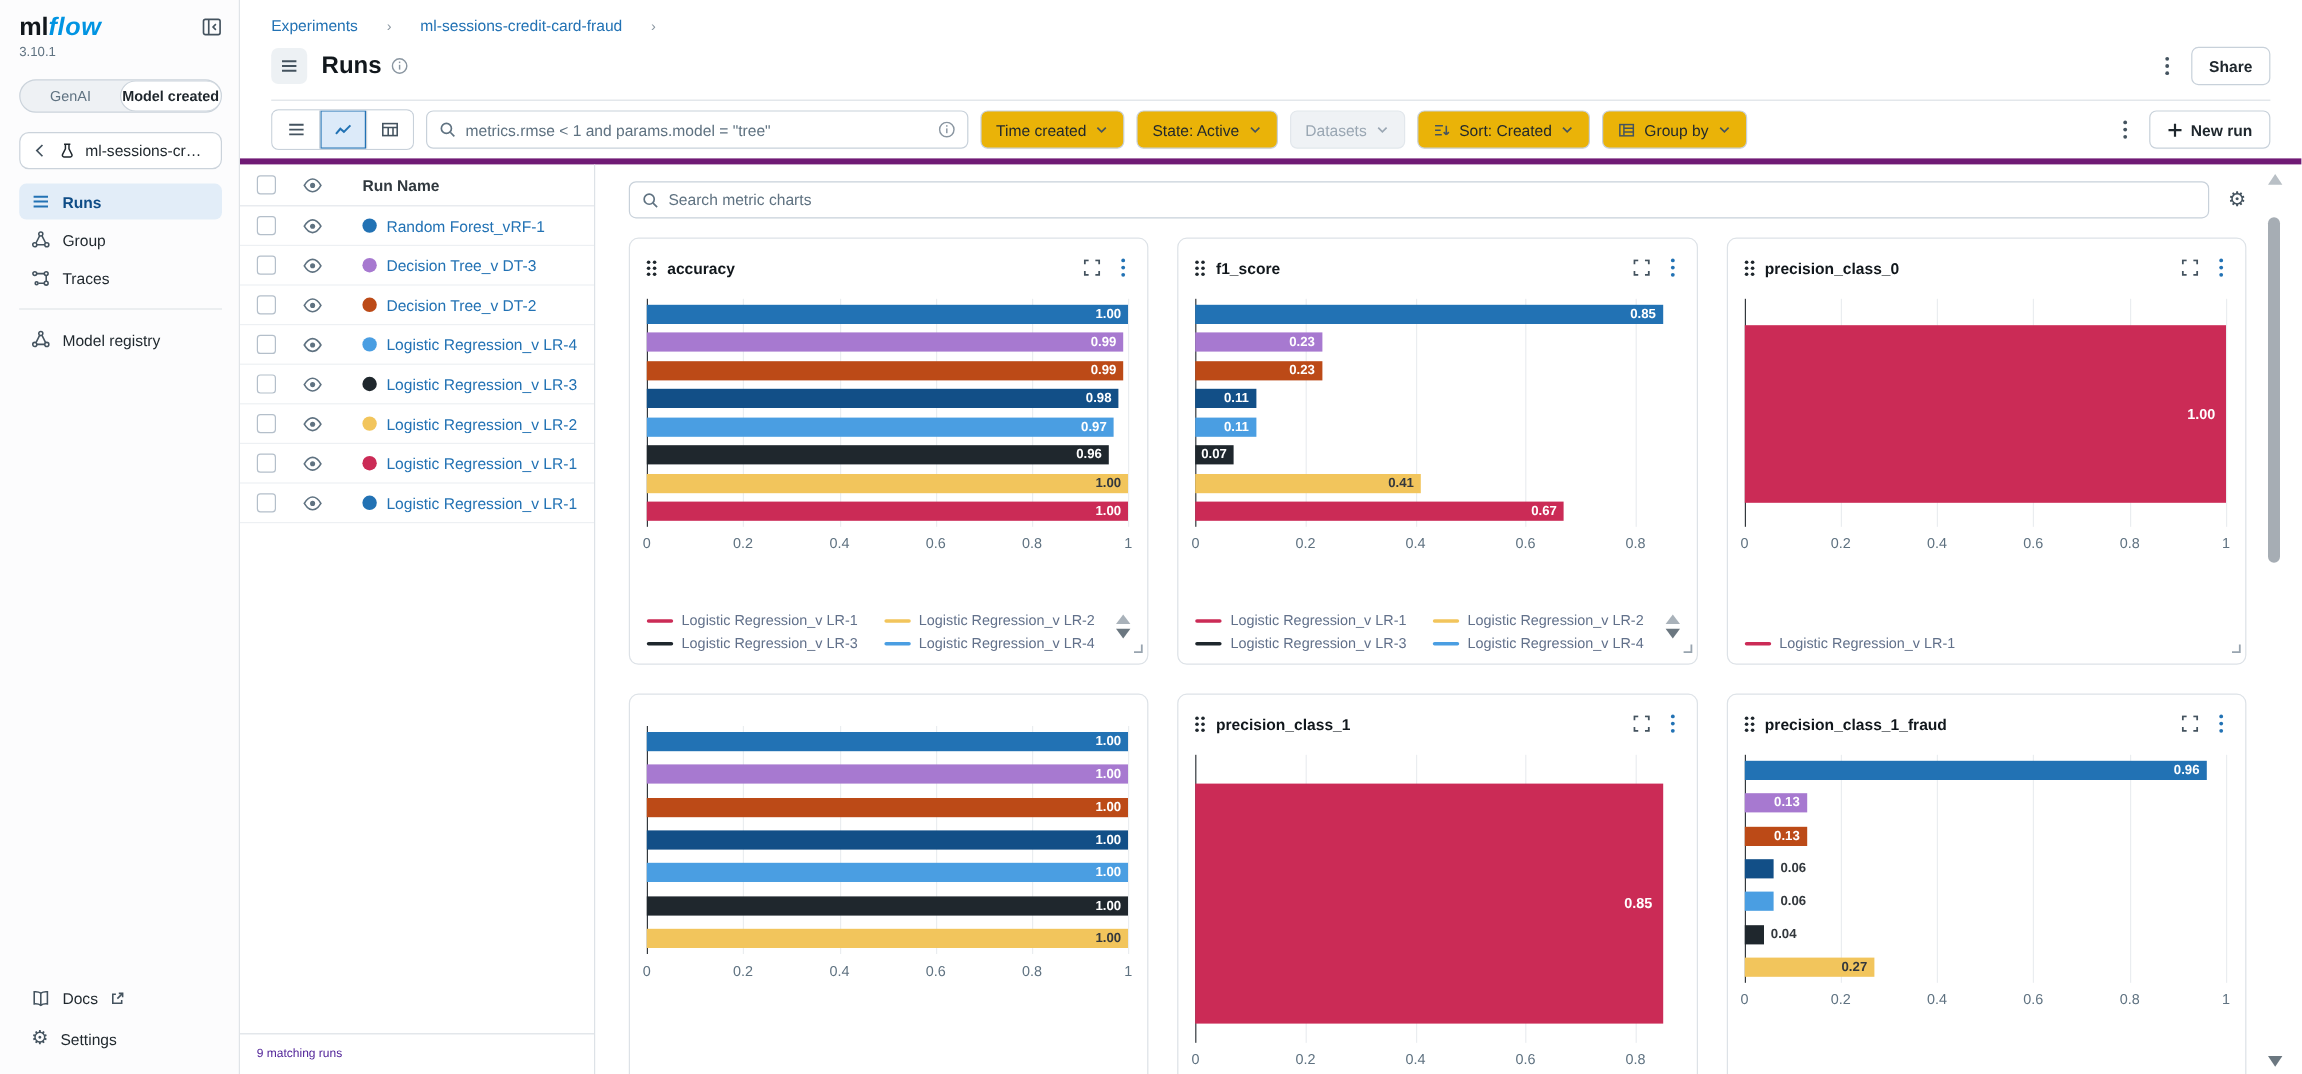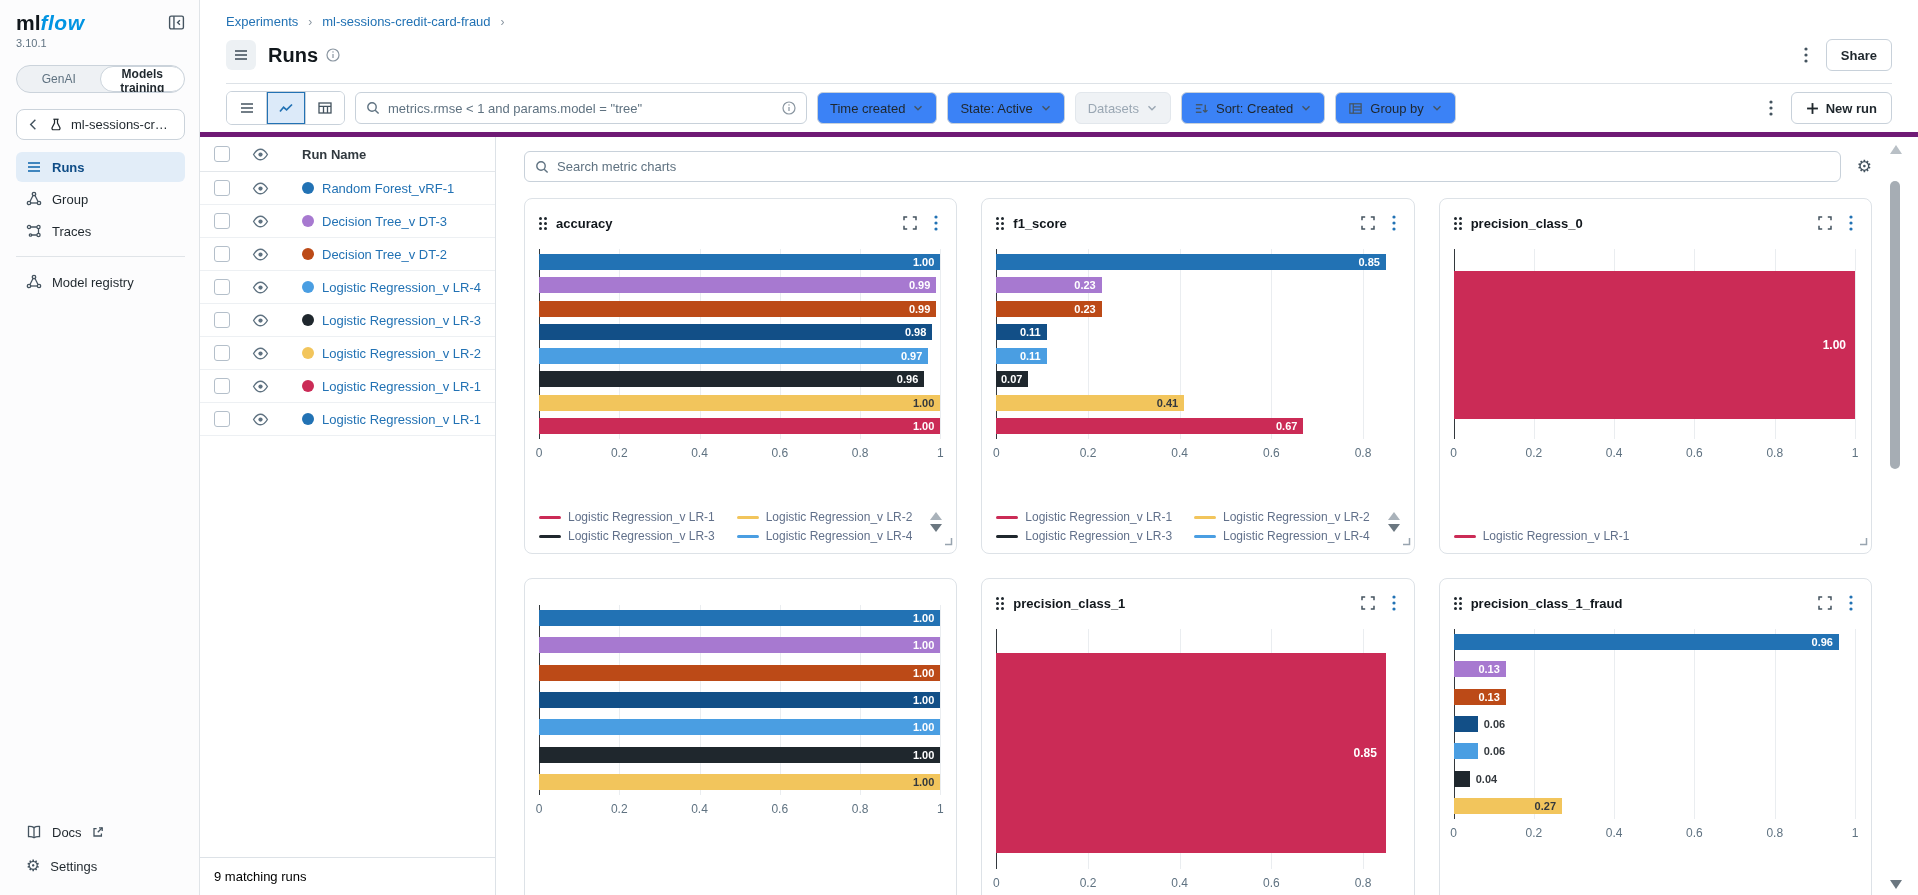--- a/index.html
+++ b/index.html
@@ -23,55 +23,55 @@
   .side-nav { margin-top:12px; display:flex; flex-direction:column; gap:2px; }
   .nav-item { display:flex; align-items:center; gap:10px; height:30px; padding:0 8px 0 10px; border-radius:6px; font-size:13px; color:#1F272D; cursor:pointer; }
   .nav-item.active { background:#E2EDF8; font-weight:bold; color:#0E4C86; }
   .side-divider { border-top:1px solid #E0E4E8; margin:10px 0; }
   .side-spacer { flex:1; }
   .side-footer { display:flex; flex-direction:column; gap:4px; }
 
   
   main { flex:1; min-width:0; display:flex; flex-direction:column; }
   .page-head { padding:14px 26px 0 26px; }
-  .breadcrumb { font-size:13px; color:#5F7281; display:flex; align-items:flex-end; gap:10px; }
+  .breadcrumb { font-size:13px; color:#5F7281; display:flex; align-items:flex-end; gap:24px; }
   .crumb-link { color:#2272B4; text-decoration:none; cursor:pointer; }
   .crumb-sep { color:#8A96A1; font-size:12px; }
   .title-row { display:flex; align-items:center; margin-top:10px; }
   .title-icon-btn { width:30px; height:30px; border-radius:6px; background:#EDF1F4; display:flex; align-items:center; justify-content:center; cursor:pointer; }
   h1.page-title { font-size:20px; font-weight:bold; margin:0 8px 0 12px; }
   .head-right { margin-left:auto; display:flex; align-items:center; gap:14px; }
   .btn { border:1px solid #C8D1DA; background:#fff; border-radius:6px; height:32px; padding:0 14px; font-size:13px; font-weight:bold; color:#1F272D; display:inline-flex; align-items:center; gap:7px; cursor:pointer; font-family:inherit; }
   .kebab-btn { background:none; border:none; cursor:pointer; padding:4px; display:flex; }
   .head-divider { border-bottom:1px solid #DDE2E7; margin-top:12px; }
 
   
   .toolbar { display:flex; align-items:center; gap:10px; padding:7px 26px; border-bottom:5px solid #701a75; }
   .view-switch { display:flex; border:1px solid #C8D1DA; border-radius:6px; overflow:hidden; }
   .view-btn { width:39px; height:32px; background:#fff; border:none; display:flex; align-items:center; justify-content:center; cursor:pointer; }
   .view-btn + .view-btn { border-left:1px solid #C8D1DA; }
   .view-btn.active { background:#DCEAF9; box-shadow:inset 0 0 0 1px #2272B4; }
   .query-box { display:flex; align-items:center; gap:8px; border:1px solid #C8D1DA; border-radius:6px; height:32px; width:452px; padding:0 10px; background:#fff; }
   .query-box input { border:none; outline:none; flex:1; font-size:13px; font-family:inherit; color:#1F272D; background:transparent; }
   .query-box input::placeholder { color:#5F7281; }
-  .filter-btn { display:inline-flex; align-items:center; gap:7px; height:32px; padding:0 12px; border:1px solid #C8D1DA; border-radius:6px; background:#3b82f6; font-size:13px; color:#1F272D; cursor:pointer; font-family:inherit; }
+  .filter-btn { display:inline-flex; align-items:center; gap:7px; height:32px; padding:0 12px; border:1px solid #C8D1DA; border-radius:6px; background:#eab308; font-size:13px; color:#1F272D; cursor:pointer; font-family:inherit; }
   .filter-btn.disabled { background:#EFF2F5; color:#9AA7B3; border-color:#E2E7EC; cursor:default; }
   .toolbar-right { margin-left:auto; display:flex; align-items:center; gap:14px; }
 
   
   .content { flex:1; min-height:0; display:flex; }
   .runs-panel { width:296px; flex:0 0 296px; border-right:1px solid #DDE2E7; display:flex; flex-direction:column; }
   .runs-grid-row { display:flex; align-items:center; height:33px; padding-left:14px; border-bottom:1px solid #EDF0F3; font-size:13px; }
   .runs-header { color:#31393F; font-weight:bold; height:35px; border-bottom:1px solid #E3E7EB; }
   .cb { width:16px; height:16px; border:1px solid #B4BFCA; border-radius:3px; background:#fff; flex:0 0 16px; cursor:pointer; }
   .eye-cell { margin-left:22px; flex:0 0 18px; display:flex; cursor:pointer; }
   .name-cell { margin-left:32px; display:flex; align-items:center; gap:8px; min-width:0; }
   .run-dot { width:12px; height:12px; border-radius:50%; flex:0 0 12px; }
   .run-link { color:#2272B4; text-decoration:none; white-space:nowrap; overflow:hidden; text-overflow:ellipsis; cursor:pointer; }
-  .runs-footer { margin-top:auto; border-top:1px solid #DDE2E7; padding:11px 14px; font-size:13px; color:#000000; }
+  .runs-footer { margin-top:auto; border-top:1px solid #DDE2E7; padding:11px 14px; font-size:10px; color:#4c1d95; }
 
   .charts-panel { flex:1; min-width:0; position:relative; padding:14px 46px 0 28px; overflow:hidden; }
   .metric-search-row { display:flex; align-items:center; gap:16px; margin-bottom:16px; }
   .metric-search { flex:1; display:flex; align-items:center; gap:8px; border:1px solid #C8D1DA; border-radius:6px; height:31px; padding:0 10px; background:#fff; }
   .metric-search input { border:none; outline:none; flex:1; font-size:13px; font-family:inherit; color:#1F272D; }
   .metric-search input::placeholder { color:#5F7281; }
   .gear-btn { background:none; border:none; font-size:17px; color:#44535F; cursor:pointer; line-height:1; }
   .charts-grid { display:grid; grid-template-columns:repeat(3,1fr); gap:24px; }
   .chart-card { border:1px solid #DDE2E7; border-radius:8px; background:#fff; height:356px; padding:12px 14px 10px 14px; display:flex; flex-direction:column; position:relative; }
   .card-head { display:flex; align-items:center; gap:9px; }
@@ -118,21 +118,21 @@
         <svg width="17" height="17" viewBox="0 0 16 16" fill="none" stroke="#44535F" stroke-width="1.3">
             <rect x="1.5" y="2" width="13" height="12" rx="1.5"></rect>
             <line x1="5.6" y1="2" x2="5.6" y2="14"></line>
             <path d="M11.2 5.8L9 8l2.2 2.2"></path>
           </svg>
       </span>
     </div>
     <div class="version">3.10.1</div>
     <div class="seg">
       <button class="seg-item">GenAI</button>
-      <button class="seg-item active">Models training</button>
+      <button class="seg-item active">Model created</button>
     </div>
     <div class="exp-box">
       <span style="display:flex">
           <svg width="15" height="15" viewBox="0 0 16 16" fill="none" stroke="#44535F" stroke-width="1.5">
             <path d="M10 3L5 8l5 5"></path>
             <line x1="5" y1="8" x2="14" y2="8" visibility="hidden"></line>
           </svg>
         </span>
       <span style="display:flex">
           <svg width="14" height="15" viewBox="0 0 16 16" fill="none" stroke="#1F272D" stroke-width="1.4">

